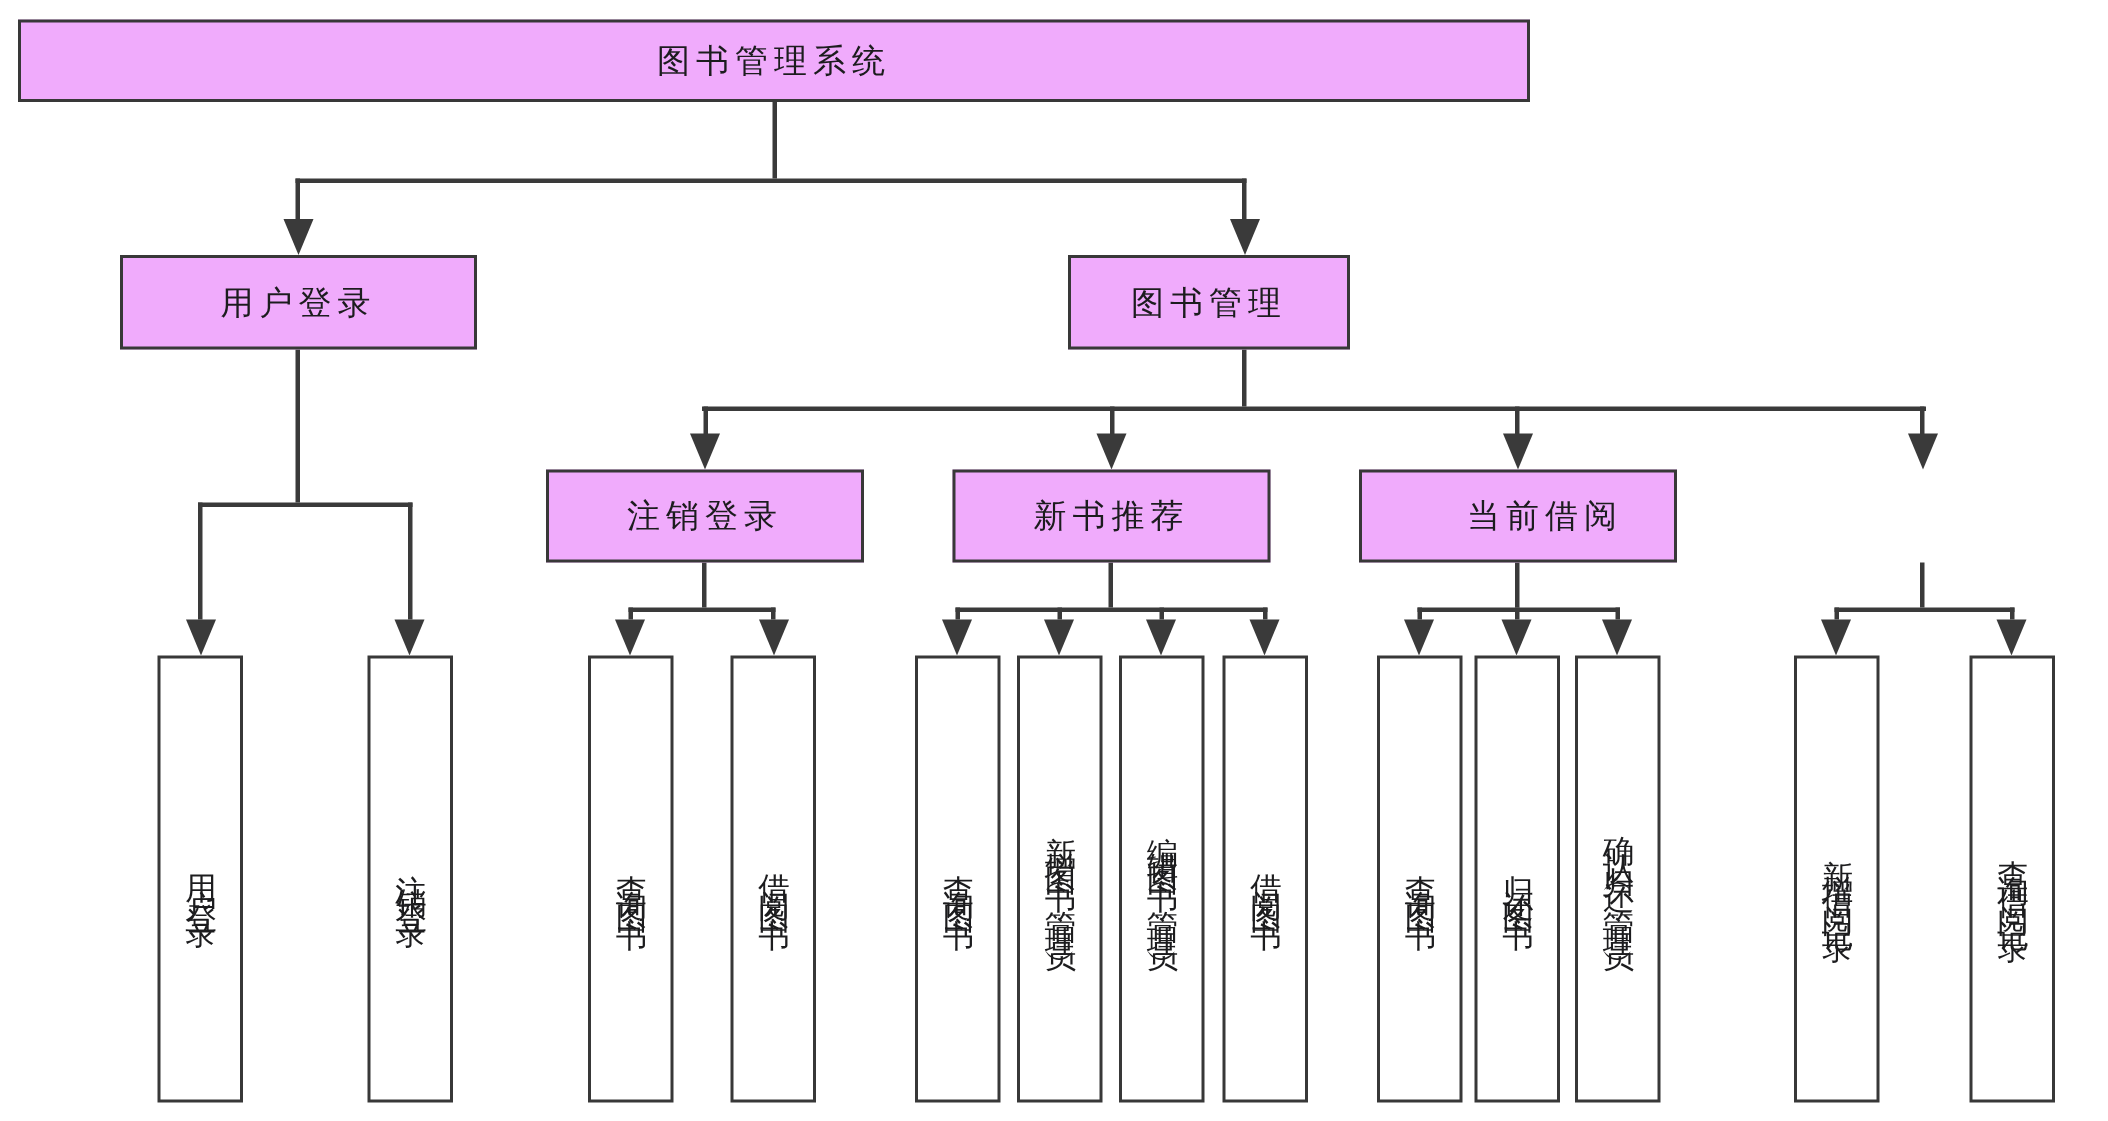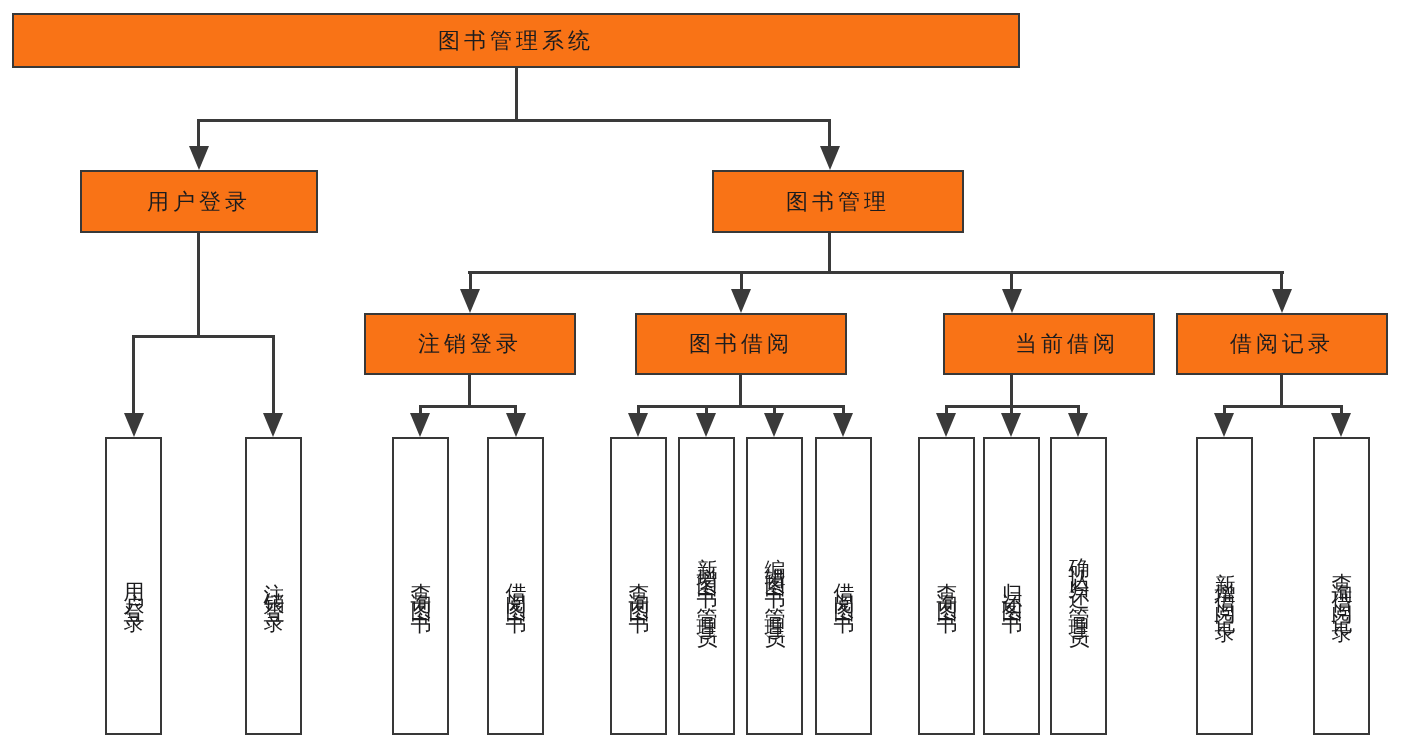--- a/index.html
+++ b/index.html
@@ -14,21 +14,21 @@
   body{font-family:"DejaVu Sans","Liberation Sans",sans-serif;}
   .stage{
     position:relative;
     width:1405px;height:747px;
     background:var(--bg);
     overflow:hidden;
   }
   
   .nbox{
     position:absolute;
-    background:#f97316;
+    background:#f0abfc;
     border:2px solid var(--border);
     display:flex;align-items:center;justify-content:center;
     color:var(--text);
     font-size:22px;
     letter-spacing:4px;
     white-space:nowrap;
     z-index:2;
   }
   
   .vbox{
@@ -79,21 +79,21 @@
   <i class="vl" style="left:515px;top:68px;height:51px;"></i>
   <i class="hl" style="left:197px;top:119px;width:634px;"></i>
   <i class="vl" style="left:197px;top:119px;height:27px;"></i>
   <i class="ar" style="left:189px;top:146px;"></i>
   <i class="vl" style="left:828px;top:119px;height:27px;"></i>
   <i class="ar" style="left:820px;top:146px;"></i>
 
   <div class="nbox" style="left:80px;top:170px;width:238px;height:63px;">
     <span>用户登录</span>
   </div>
-  <div class="nbox" style="left:712px;top:170px;width:252px;height:63px;">
+  <div class="nbox" style="left:712px;top:170px;width:188px;height:63px;">
     <span>图书管理</span>
   </div>
 
   <i class="vl" style="left:197px;top:233px;height:102px;"></i>
   <i class="hl" style="left:132px;top:335px;width:143px;"></i>
   <i class="vl" style="left:132px;top:335px;height:78px;"></i>
   <i class="ar" style="left:124px;top:413px;"></i>
   <i class="vl" style="left:272px;top:335px;height:78px;"></i>
   <i class="ar" style="left:263px;top:413px;"></i>
 
@@ -105,27 +105,24 @@
   <i class="ar" style="left:731px;top:289px;"></i>
   <i class="vl" style="left:1010px;top:271px;height:20px;"></i>
   <i class="ar" style="left:1002px;top:289px;"></i>
   <i class="vl" style="left:1280px;top:271px;height:20px;"></i>
   <i class="ar" style="left:1272px;top:289px;"></i>
 
   <div class="nbox" style="left:364px;top:313px;width:212px;height:62px;">
     <span>注销登录</span>
   </div>
   <div class="nbox" style="left:635px;top:313px;width:212px;height:62px;">
-    <span>图书借阅</span>
-  </div>
-  <div class="nbox" style="left:943px;top:313px;width:212px;height:62px;padding-left:36px;">
+    <span>新书推荐</span>
+  </div>
+  <div class="nbox" style="left:906px;top:313px;width:212px;height:62px;padding-left:36px;">
     <span>当前借阅</span>
-  </div>
-  <div class="nbox" style="left:1176px;top:313px;width:212px;height:62px;">
-    <span>借阅记录</span>
   </div>
 
   <i class="vl" style="left:468px;top:375px;height:30px;"></i>
   <i class="hl" style="left:419px;top:405px;width:98px;"></i>
   <i class="vl" style="left:419px;top:405px;height:8px;"></i>
   <i class="ar" style="left:410px;top:413px;"></i>
   <i class="vl" style="left:514px;top:405px;height:8px;"></i>
   <i class="ar" style="left:506px;top:413px;"></i>
 
   <i class="vl" style="left:739px;top:375px;height:30px;"></i>

